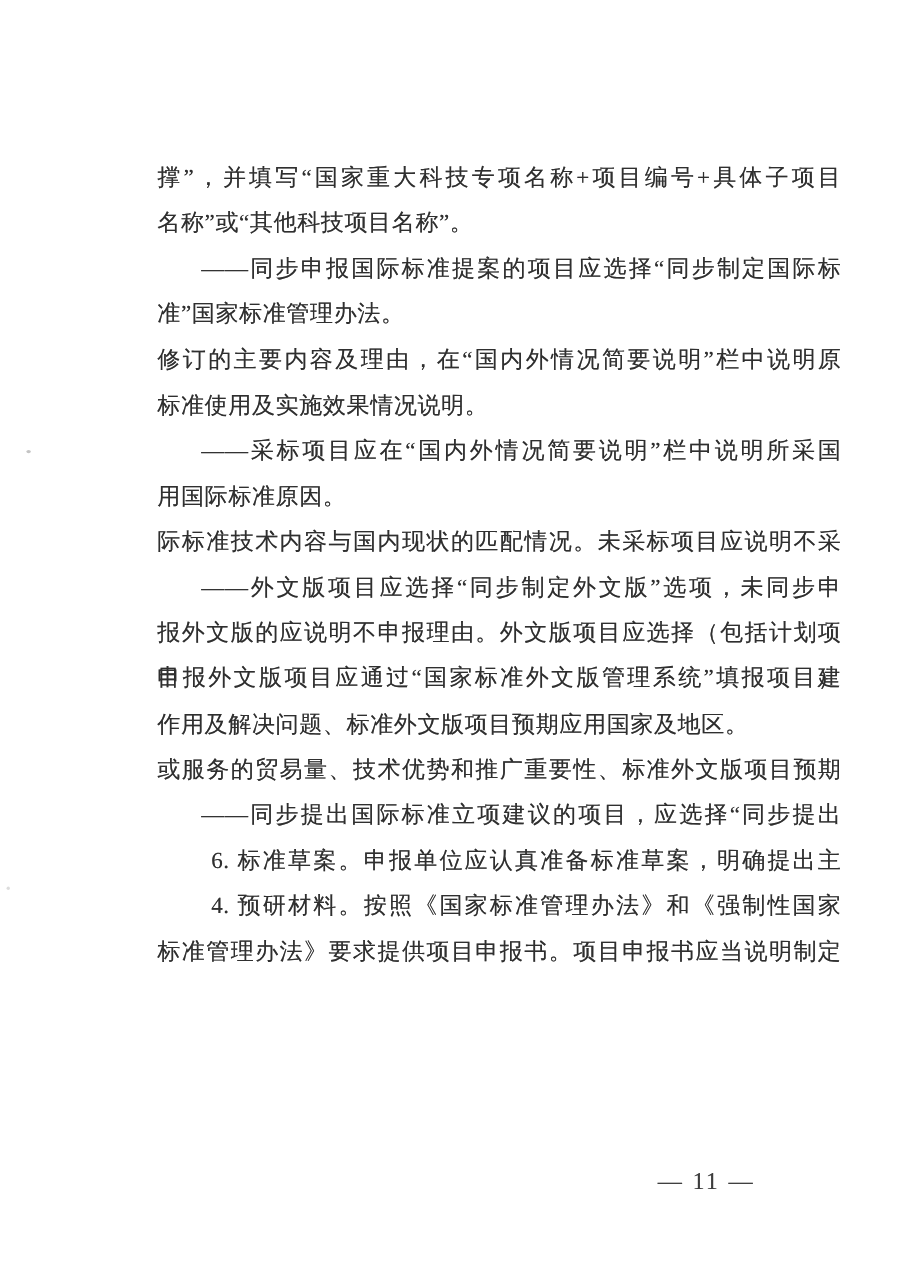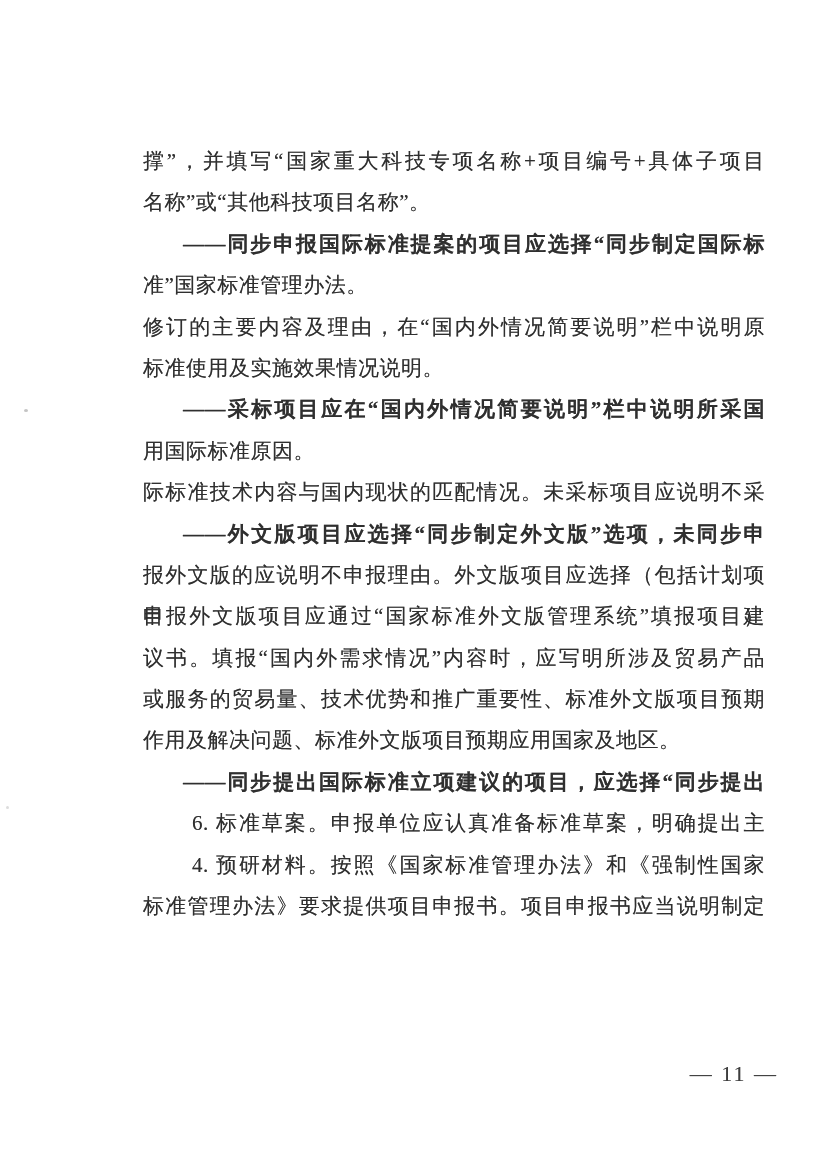--- a/index.html
+++ b/index.html
@@ -34,31 +34,30 @@
     line-height: 41.4px;
     height: 41.4px;
     overflow: visible;
   }
   .line.justify {
     text-align: justify;
     text-align-last: justify;
   }
   .line.indent-dash {
     padding-left: 40px;
-    font-weight: bold;
   }
   .line.indent-number {
     padding-left: 49px;
   }
   .page-number {
     position: absolute;
     top: 1060px;
     left: 598px;
     width: 180px;
-    text-align: right;
+    text-align: left;
     font-size: 22px;
     line-height: 28px;
     color: #3d3d3d;
     letter-spacing: 2px;
     text-shadow: 0 0 0.5px rgba(50,50,50,0.5);
   }
   .speck {
     position: absolute;
     background: rgba(60,60,60,0.30);
     border-radius: 50%;
@@ -77,23 +76,22 @@
       <div class="line justify indent-dash">——同步申报国际标准提案的项目应选择“同步制定国际标</div>
       <div class="line">准”国家标准管理办法。</div>
       <div class="line justify">修订的主要内容及理由，在“国内外情况简要说明”栏中说明原</div>
       <div class="line">标准使用及实施效果情况说明。</div>
       <div class="line justify indent-dash">——采标项目应在“国内外情况简要说明”栏中说明所采国</div>
       <div class="line">用国际标准原因。</div>
       <div class="line justify">际标准技术内容与国内现状的匹配情况。未采标项目应说明不采</div>
       <div class="line justify indent-dash">——外文版项目应选择“同步制定外文版”选项，未同步申</div>
       <div class="line justify">报外文版的应说明不申报理由。外文版项目应选择（包括计划项目）</div>
       <div class="line justify">申报外文版项目应通过“国家标准外文版管理系统”填报项目建</div>
-      <div class="line justify">议书。填报“国内外需求情况”内容时，应写明所涉及贸易产品</div>
+      <div class="line">作用及解决问题、标准外文版项目预期应用国家及地区。</div>
       <div class="line justify">或服务的贸易量、技术优势和推广重要性、标准外文版项目预期</div>
-      <div class="line">作用及解决问题、标准外文版项目预期应用国家及地区。</div>
       <div class="line justify indent-dash">——同步提出国际标准立项建议的项目，应选择“同步提出</div>
       <div class="line justify indent-number">6. 标准草案。申报单位应认真准备标准草案，明确提出主</div>
       <div class="line justify indent-number">4. 预研材料。按照《国家标准管理办法》和《强制性国家</div>
       <div class="line justify">标准管理办法》要求提供项目申报书。项目申报书应当说明制定</div>
     </div>
 
   <div class="page-number">— 11 —</div>
 
   <div class="speck speck-1"></div>
   <div class="speck speck-2"></div>

